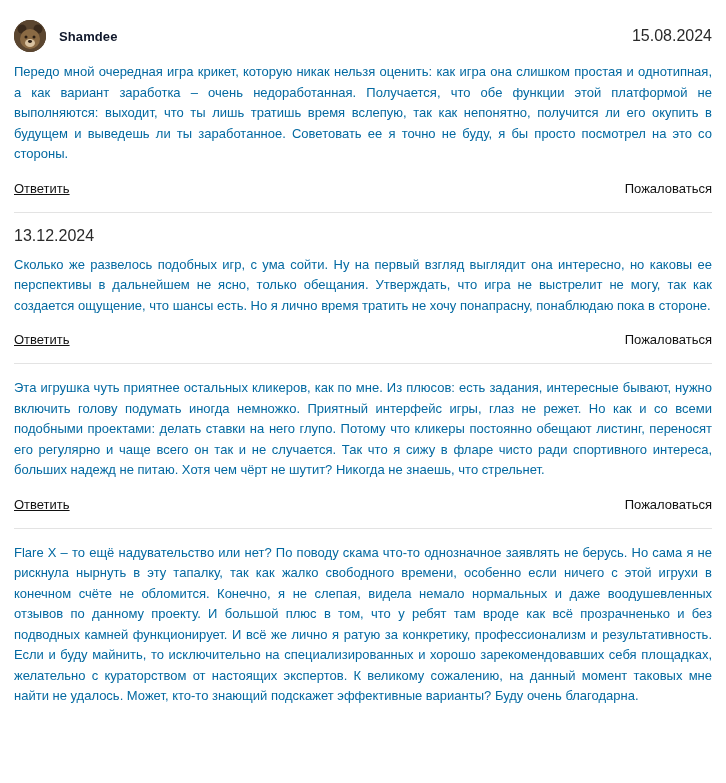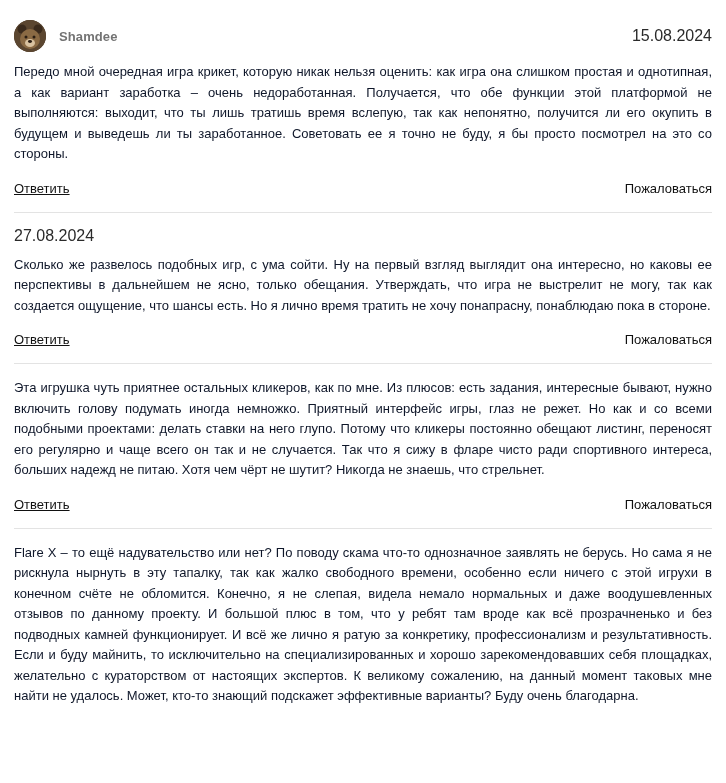--- a/index.html
+++ b/index.html
@@ -44,31 +44,31 @@
     border-radius: 50%;
     flex: 0 0 32px;
     position: relative;
     overflow: hidden;
     background: #3b3b3b;
   }
   .avatar svg { display: block; width: 32px; height: 32px; }
   .author-name {
     font-size: 13px;
     font-weight: bold;
-    color: #737373;
+    color: #0f172a;
     letter-spacing: 0.1px;
   }
   .comment-date {
     font-size: 16px;
     color: #2a2a2a;
   }
   .comment-body {
     font-size: 13px;
     line-height: 20.5px;
-    color: #0f172a;
+    color: #0369a1;
     text-align: justify;
     padding: 4px 0 2px 0;
     margin: 0;
   }
   .comment-actions {
     display: flex;
     align-items: center;
     justify-content: space-between;
     padding: 14px 0 16px 0;
     gap: 47px;
@@ -112,21 +112,21 @@
     <p class="comment-body">Передо мной очередная игра крикет, которую никак нельзя оценить: как игра она слишком простая и однотипная, а как вариант заработка – очень недоработанная. Получается, что обе функции этой платформой не выполняются: выходит, что ты лишь тратишь время вслепую, так как непонятно, получится ли его окупить в будущем и выведешь ли ты заработанное. Советовать ее я точно не буду, я бы просто посмотрел на это со стороны.</p>
     <div class="comment-actions">
       <a class="action-link reply">Ответить</a>
       <a class="action-link report">Пожаловаться</a>
     </div>
   </div>
   <hr class="comment-divider">
 
   <div class="comment">
     <div class="comment-head">
-      <span class="comment-date">27.08.2024</span>
+      <span class="comment-date">13.12.2024</span>
     </div>
     <p class="comment-body">Сколько же развелось подобных игр, с ума сойти. Ну на первый взгляд выглядит она интересно, но каковы ее перспективы в дальнейшем не ясно, только обещания. Утверждать, что игра не выстрелит не могу, так как создается ощущение, что шансы есть. Но я лично время тратить не хочу понапрасну, понаблюдаю пока в стороне.</p>
     <div class="comment-actions">
       <a class="action-link reply">Ответить</a>
       <a class="action-link report">Пожаловаться</a>
     </div>
   </div>
   <hr class="comment-divider">
 
   <div class="comment">

